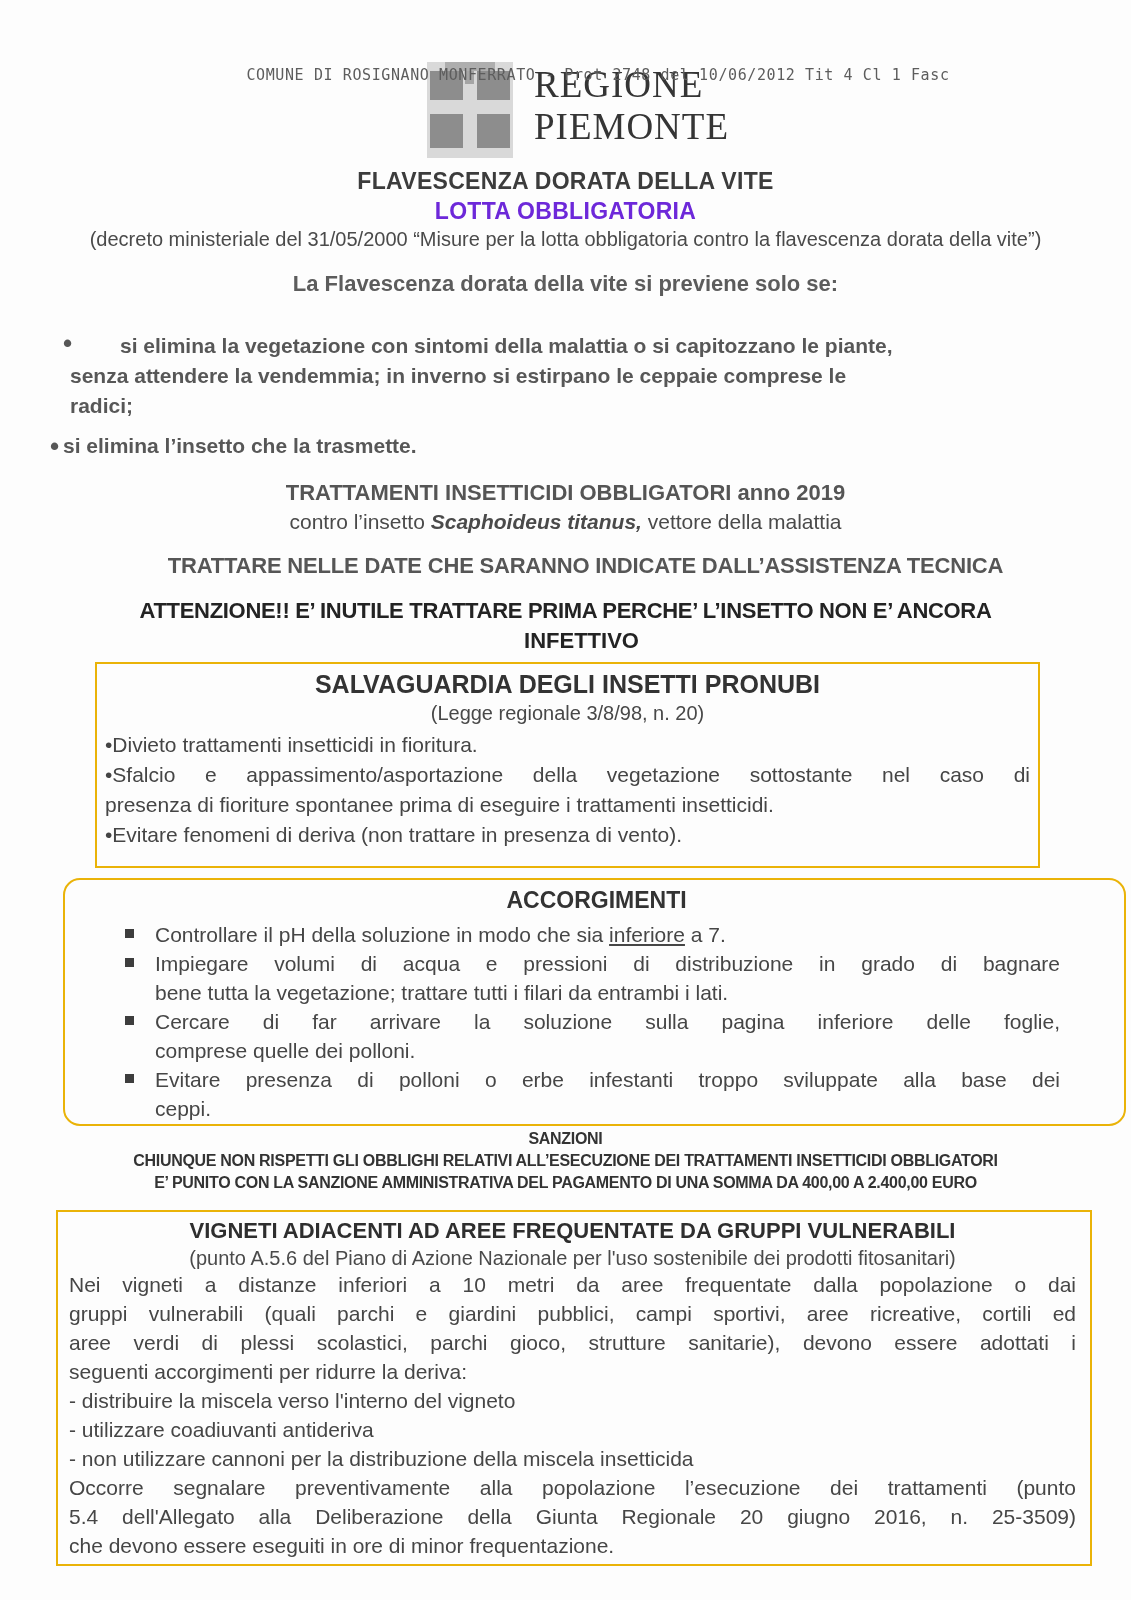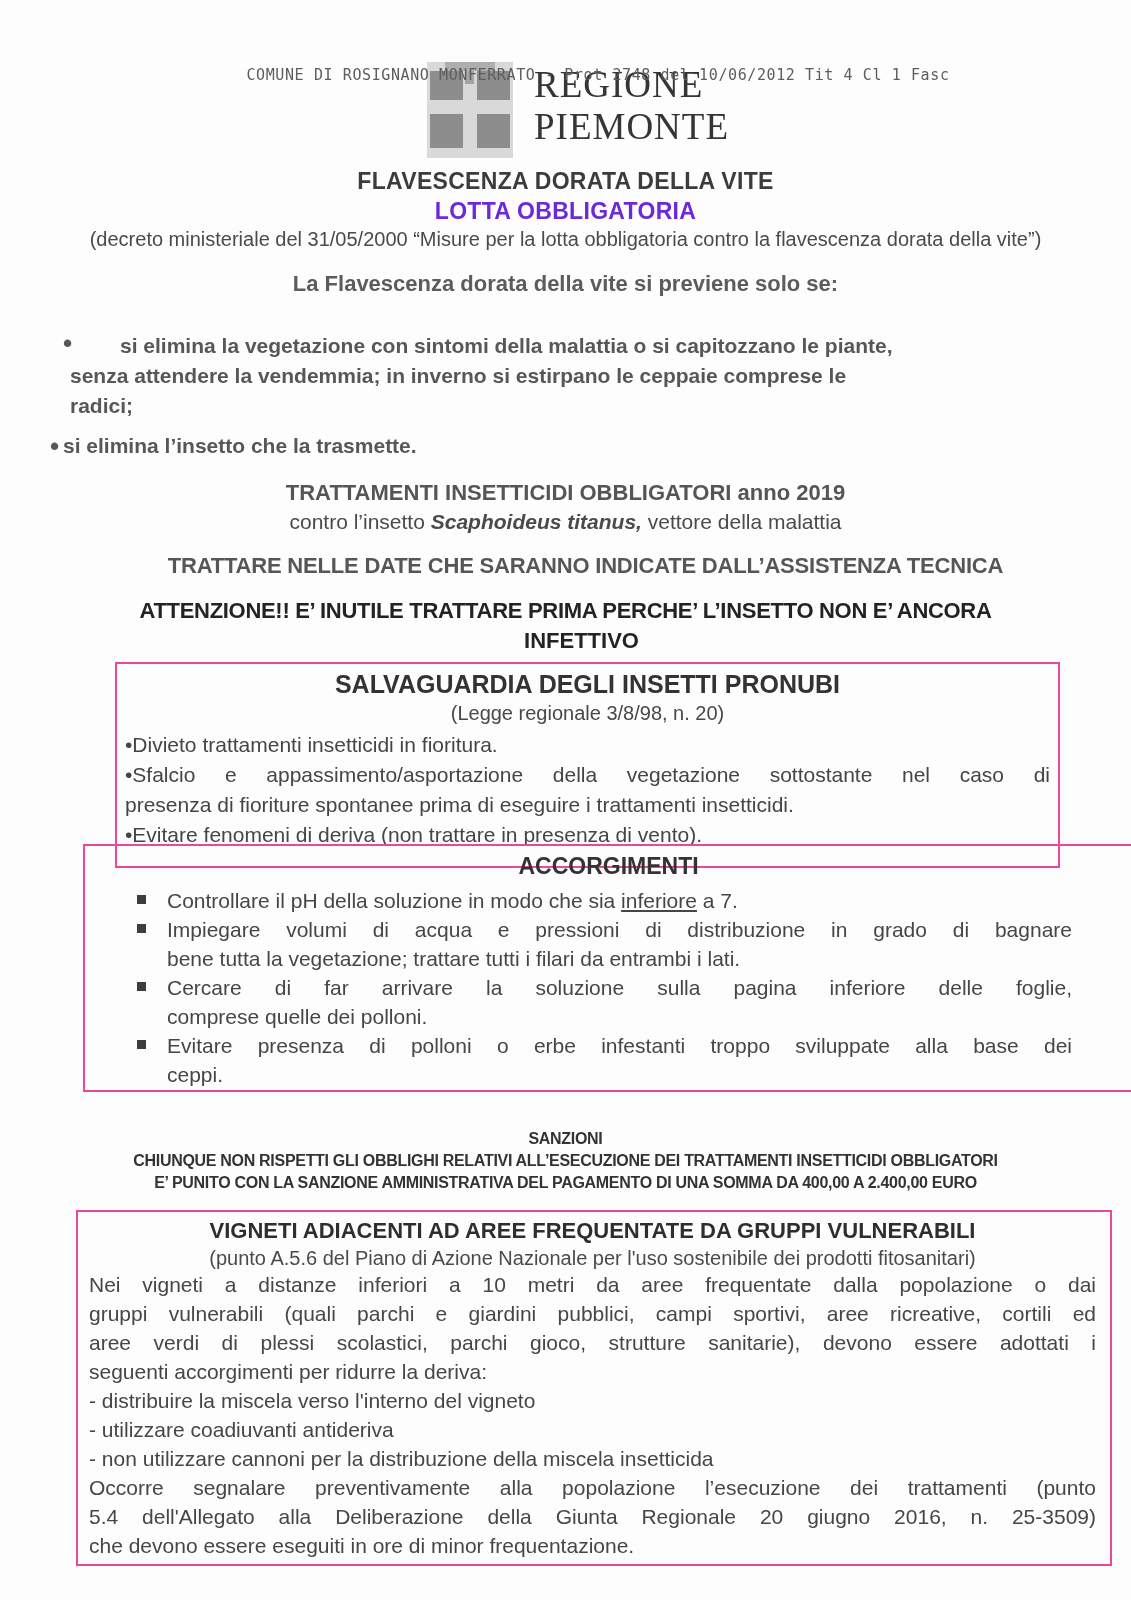--- a/index.html
+++ b/index.html
@@ -38,26 +38,26 @@
   .blt1 .l0{padding-left:57px;} .blt1 .l1,.blt1 .l2{padding-left:7px;}
   .blt2{left:50px;top:434px;width:1000px;font-size:21px;font-weight:bold;color:#575757;}
   .blt2 .txt{padding-left:13px;}
   .t-treat1{top:480px;font-size:22px;font-weight:bold;color:#555555;}
   .t-treat2{top:510px;font-size:21px;color:#4a4a4a;}
   .t-treat2 .em{font-weight:bold;font-style:italic;}
   .t-advice{top:553px;font-size:22px;font-weight:bold;color:#565656;letter-spacing:-.2px;margin-left:20px;}
   .t-warn1{top:598px;font-size:22px;font-weight:bold;color:#232323;letter-spacing:-.3px;}
   .t-warn2{top:628px;font-size:22px;font-weight:bold;color:#232323;padding-left:16px;}
   
-  .box{border:2px solid #ec4899;background:transparent;margin-left:20px;}
+  .box{border:2px solid #eab308;background:transparent;}
   .box1{left:95px;top:662px;width:925px;height:194px;padding:4px 8px;}
   .box1 .bt{text-align:center;font-size:25px;font-weight:bold;color:#333;line-height:32px;}
   .box1 .bs{text-align:center;font-size:20px;color:#484848;line-height:27px;margin-bottom:3px;}
   .box1 .bl{font-size:21px;color:#454545;line-height:30px;}
-  .box2{left:63px;top:844px;width:987px;height:240px;padding:4px 64px 0 0;}
+  .box2{left:63px;top:878px;width:987px;height:240px;padding:4px 64px 0 8px;border-radius:17px;}
   .box2 .bt{text-align:center;font-size:23px;font-weight:bold;color:#333;line-height:32px;margin-bottom:4px;width:1047px;}
   .item{position:relative;padding-left:82px;font-size:21px;color:#464646;line-height:29px;}
   .item .sqb{position:absolute;left:52px;top:9px;width:9px;height:9px;background:#3d3d3d;}
   .item .ul{text-decoration:underline;}
   .jl{text-align:justify;text-align-last:justify;}
   .box3{left:56px;top:1210px;width:1007px;height:348px;padding:4px 14px 0 11px;}
   .box3 .bt{text-align:center;font-size:22px;font-weight:bold;color:#2e2e2e;line-height:30px;}
   .box3 .bs{text-align:center;font-size:20px;color:#4a4a4a;line-height:24px;}
   .box3 .bl{font-size:21px;color:#464646;line-height:29px;}
   

